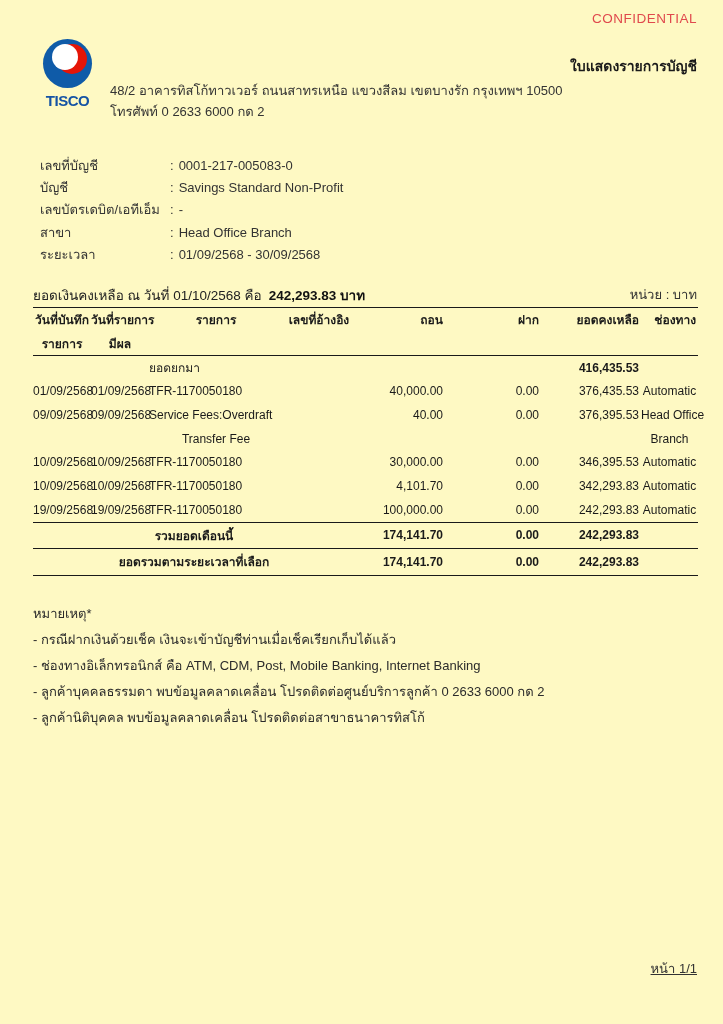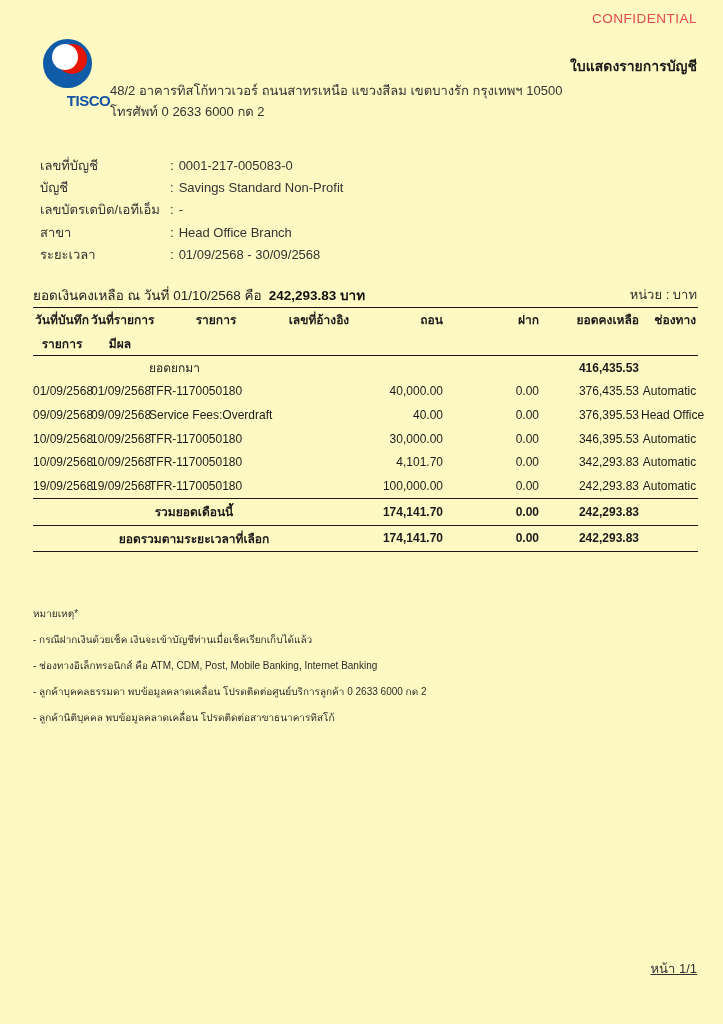--- a/index.html
+++ b/index.html
@@ -31,21 +31,21 @@
   .logo-red {
     position:absolute; width:30px; height:30px; border-radius:50%;
     background:#e51507; left:14px; top:5px;
   }
   .logo-hole {
     position:absolute; width:26px; height:26px; border-radius:50%;
     background:#ffffff; left:9px; top:5px;
   }
   .logo-word {
     width:49px; text-align:center; margin-top:4px;
-    font-weight:bold; font-size:15px; letter-spacing:-.5px; color:#1553a4;margin-left:21px;
+    font-weight:bold; font-size:15px; letter-spacing:-.5px; color:#1553a4;
   }
 
   .doc-title {
     position:absolute; top:55px; right:26px;
     font-weight:bold; font-size:14px; color:#1a1a1a;
   }
   .addr1 { position:absolute; left:110px; top:80px;  font-size:13px; color:#333; }
   .addr2 { position:absolute; left:110px; top:101px; font-size:13px; color:#333; }
 
   .customer { position:absolute; left:33px; top:127px; font-weight:bold; font-size:14.5px; color:#111; }
@@ -73,21 +73,21 @@
   .trow { height:23.7px; }
   .tot  { height:25.6px; font-weight:bold; }
   .cell { white-space:nowrap; }
   .l { text-align:left; }
   .c { text-align:center; }
   .r { text-align:right; padding-right:2px; }
   .b { font-weight:bold; }
   .span4 { grid-column:1 / 5; text-align:center; }
 
   
-  .notes { position:absolute; left:33px; top:601px; font-size:10px; color:#2b2b2b; }
+  .notes { position:absolute; left:33px; top:601px; font-size:13px; color:#2b2b2b; }
   .notes .nt { line-height:26px; }
 
   .pageno { position:absolute; right:26px; top:958px; font-size:13px; color:#333;text-decoration:underline; }
 </style>
 </head>
 <body>
 
 <div class="page">
 
   <div class="confidential">CONFIDENTIAL</div>
@@ -199,20 +199,30 @@
     <div class="grid trow">
       <div class="cell l">09/09/2568</div>
       <div class="cell l">09/09/2568</div>
       <div class="cell l">Service Fees:Overdraft</div>
       <div class="cell c"></div>
       <div class="cell r">40.00</div>
       <div class="cell r">0.00</div>
       <div class="cell r">376,395.53</div>
       <div class="cell c">Head Office</div>
     </div>
+    <div class="grid trow">
+      <div class="cell"></div>
+        <div class="cell"></div>
+      <div class="cell c">Transfer Fee</div>
+      <div class="cell"></div>
+        <div class="cell"></div>
+        <div class="cell"></div>
+        <div class="cell"></div>
+      <div class="cell c">Branch</div>
+    </div>
 
     <div class="grid trow">
       <div class="cell l">10/09/2568</div>
       <div class="cell l">10/09/2568</div>
       <div class="cell l">TFR-1170050180</div>
       <div class="cell c"></div>
       <div class="cell r">30,000.00</div>
       <div class="cell r">0.00</div>
       <div class="cell r">346,395.53</div>
       <div class="cell c">Automatic</div>

